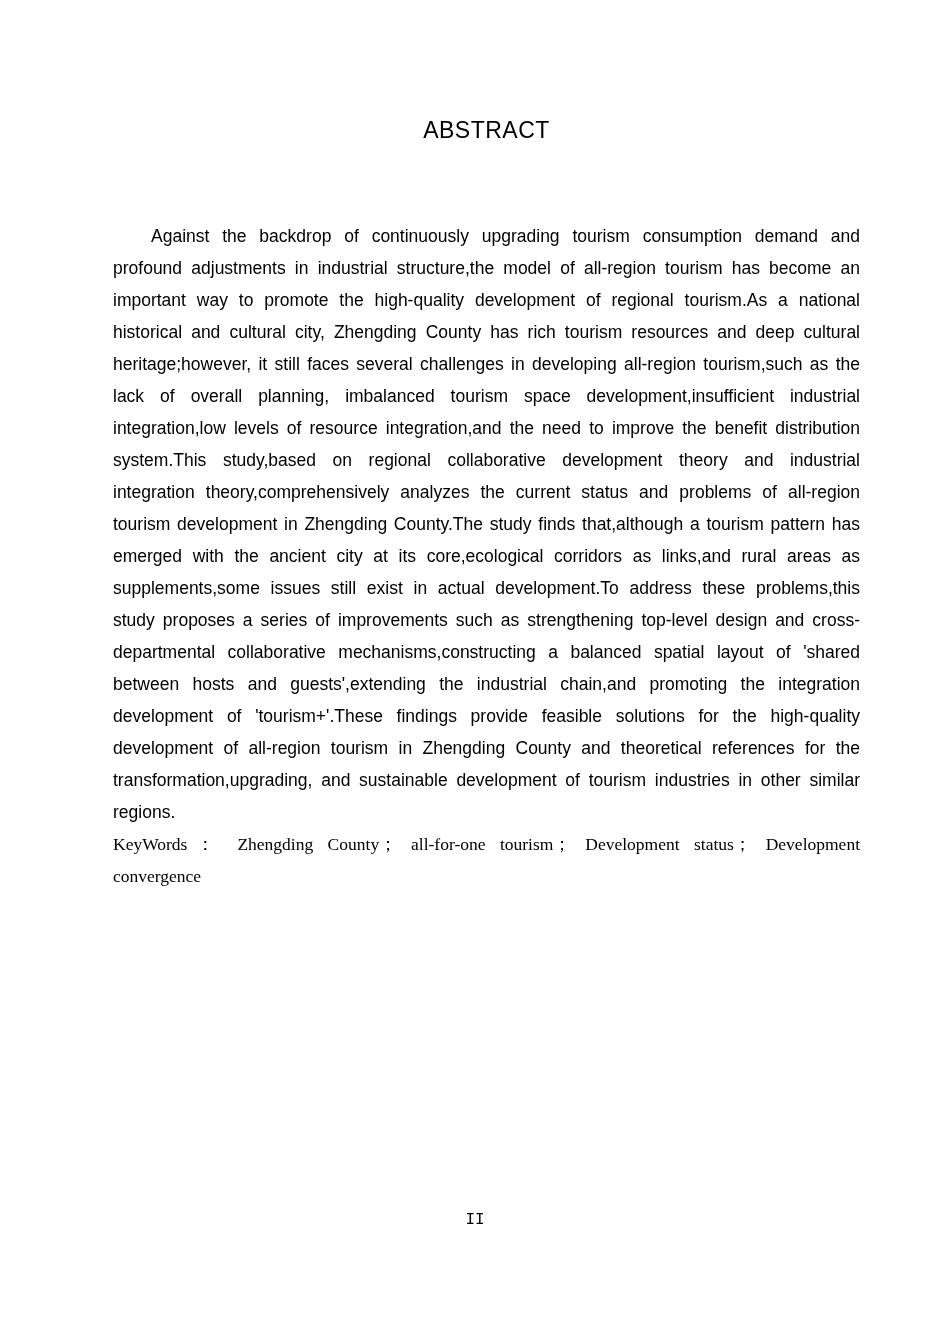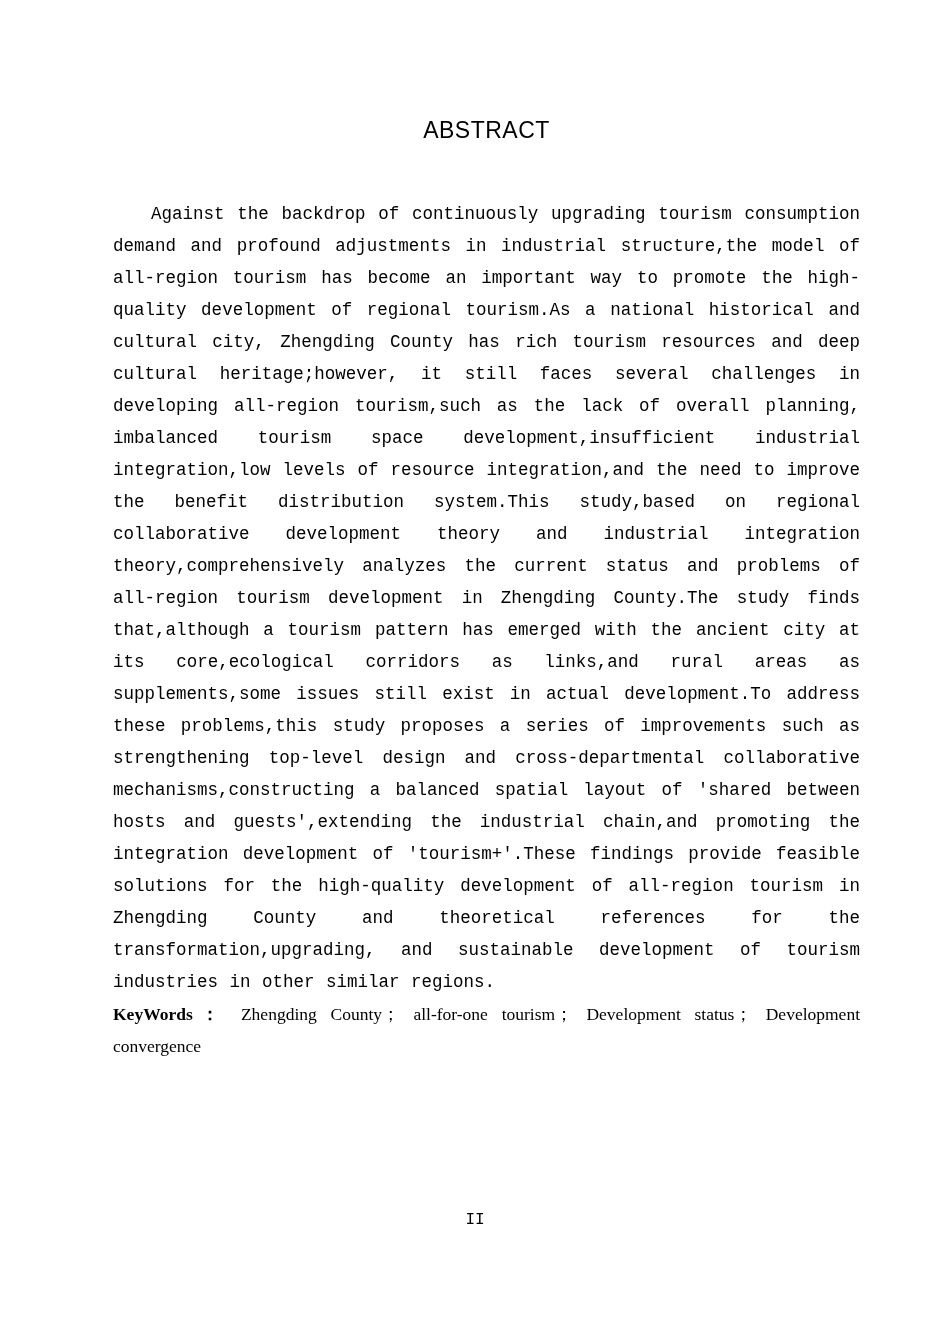--- a/index.html
+++ b/index.html
@@ -25,41 +25,41 @@
     margin-top: 117px;
     text-align: center;
     font-family: "Liberation Sans", sans-serif;
     font-weight: 500;
     font-size: 23px;
     color: #000000;
     letter-spacing: 0.5px;
   }
 
   .abstract-body {
-    margin-top: 54px;
-    font-family: Liberation Mono, monospace;
+    margin-top: 76px;
+    font-family: Liberation Sans, sans-serif;
     font-size: 17.5px;
     line-height: 32px;
     color: #000000;
     text-align: justify;
     text-indent: 38px;
     word-spacing: 1px;
   }
 
   .keywords-line {
     font-family: "Liberation Serif", "DejaVu Serif", serif;
     font-size: 17.5px;
     line-height: 32px;
     color: #000000;
     text-align: justify;
     word-spacing: 1px;
   }
 
   .keywords-label {
-    font-weight: bold;
+    font-weight: normal;
   }
 
   .page-number {
     position: absolute;
     top: 1211px;
     left: 0;
     width: 100%;
     text-align: center;
     font-family: Liberation Mono, monospace;
     font-size: 16px;

